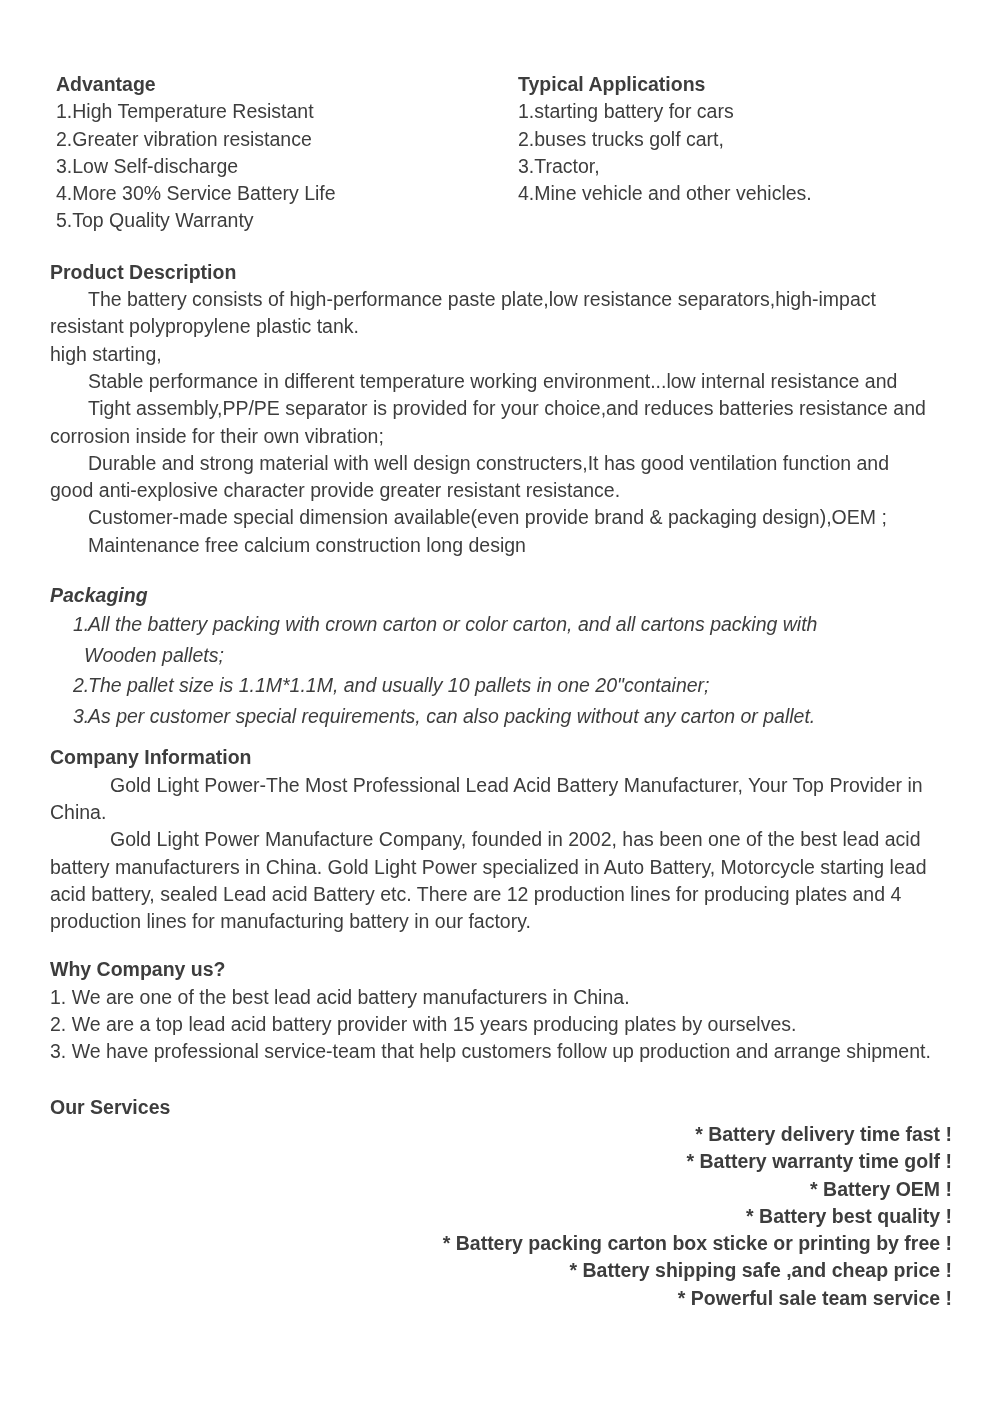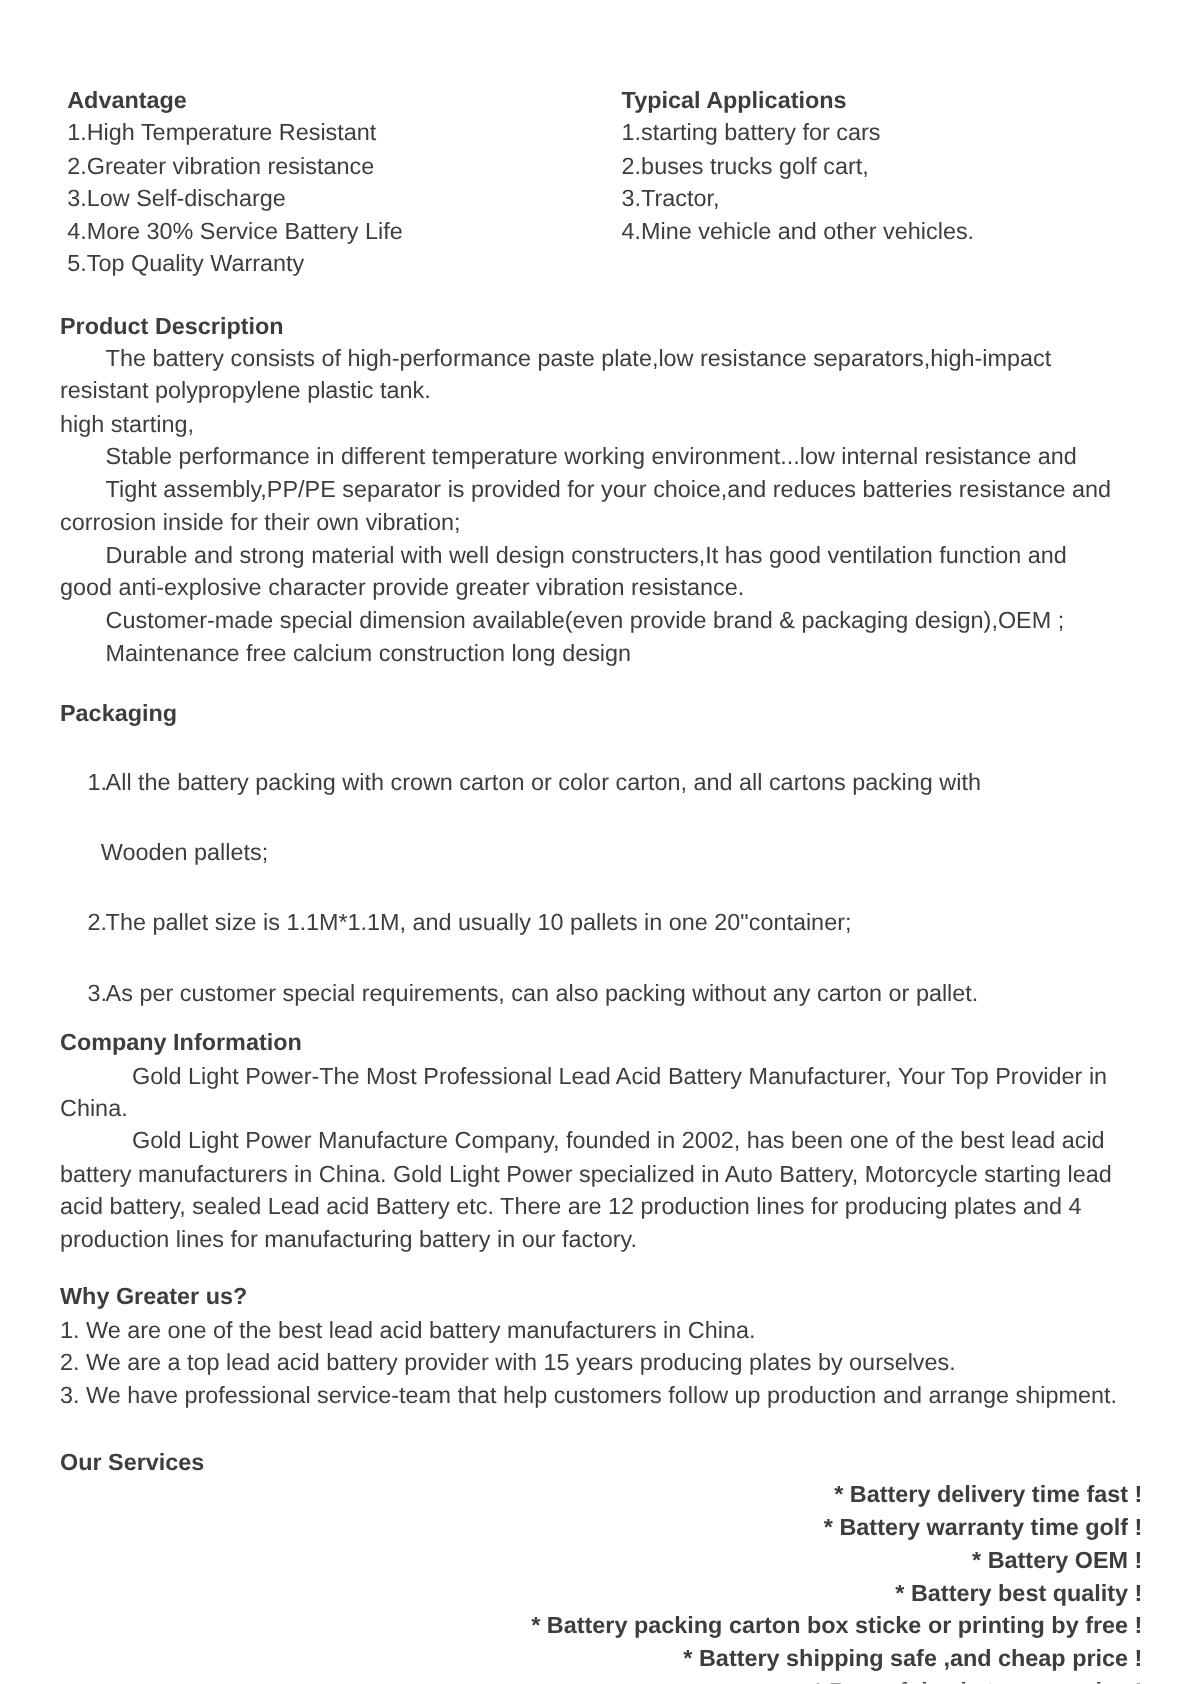--- a/index.html
+++ b/index.html
@@ -26,30 +26,30 @@
   
   .toprow {
     display: flex;
     padding-left: 6px;
   }
   .toprow .col-left  { width: 462px; flex: none; }
   .toprow .col-right { flex: 1; }
 
   
   .section-pd  { margin-top: 24px; }
-  .section-pk  { margin-top: 23px; }
+  .section-pk  { margin-top: 23px; font-style: italic; }
   .section-ci  { margin-top: 13px; }
   .section-wc  { margin-top: 21px; }
   .section-os  { margin-top: 28px; }
 
   .indent-pd { padding-left: 38px; }   
   .indent-ci { padding-left: 60px; }   
 
   
-  .pack-line { line-height: 30.5px; margin-top: 28px; }
+  .pack-line { line-height: 30.5px; }
   .pack-first { padding-left: 23px; }
   .pack-num { display: inline-block; width: 15px; }
   .pack-cont { padding-left: 34px; }
 
   
   .svc {
     font-weight: 700;
     padding-left: 5px;
     text-align: right;
   }
@@ -79,21 +79,21 @@
 
   <div class="section-pd">
     <div class="line hd">Product Description</div>
     <div class="line indent-pd">The battery consists of high-performance paste plate,low resistance separators,high-impact</div>
     <div class="line">resistant polypropylene plastic tank.</div>
     <div class="line">high starting,</div>
     <div class="line indent-pd">Stable performance in different temperature working environment...low internal resistance and</div>
     <div class="line indent-pd">Tight assembly,PP/PE separator is provided for your choice,and reduces batteries resistance and</div>
     <div class="line">corrosion inside for their own vibration;</div>
     <div class="line indent-pd">Durable and strong material with well design constructers,It has good ventilation function and</div>
-    <div class="line">good anti-explosive character provide greater vibration resistance.</div>
+    <div class="line">good anti-explosive character provide greater resistant resistance.</div>
     <div class="line indent-pd">Customer-made special dimension available(even provide brand &amp; packaging design),OEM ;</div>
     <div class="line indent-pd">Maintenance free calcium construction long design</div>
   </div>
 
   <div class="section-pk">
     <div class="line hd">Packaging</div>
     <div class="line pack-line pack-first">
       <span class="pack-num">1.</span><span>All the battery packing with crown carton or color carton, and all cartons packing with</span>
     </div>
     <div class="line pack-line pack-cont">Wooden pallets;</div>
@@ -109,21 +109,21 @@
     <div class="line hd">Company Information</div>
     <div class="line indent-ci">Gold Light Power-The Most Professional Lead Acid Battery Manufacturer, Your Top Provider in</div>
     <div class="line">China.</div>
     <div class="line indent-ci">Gold Light Power Manufacture Company, founded in 2002, has been one of the best lead acid</div>
     <div class="line">battery manufacturers in China. Gold Light Power specialized in Auto Battery, Motorcycle starting lead</div>
     <div class="line">acid battery, sealed Lead acid Battery etc. There are 12 production lines for producing plates and 4</div>
     <div class="line">production lines for manufacturing battery in our factory.</div>
   </div>
 
   <div class="section-wc">
-    <div class="line hd">Why Greater us?</div>
+    <div class="line hd">Why Company us?</div>
     <div class="line">1. We are one of the best lead acid battery manufacturers in China.</div>
     <div class="line">2. We are a top lead acid battery provider with 15 years producing plates by ourselves.</div>
     <div class="line">3. We have professional service-team that help customers follow up production and arrange shipment.</div>
   </div>
 
   <div class="section-os">
     <div class="line hd">Our Services</div>
     <div class="line svc">* Battery delivery time fast !</div>
     <div class="line svc">* Battery warranty time golf !</div>
     <div class="line svc">* Battery OEM !</div>

